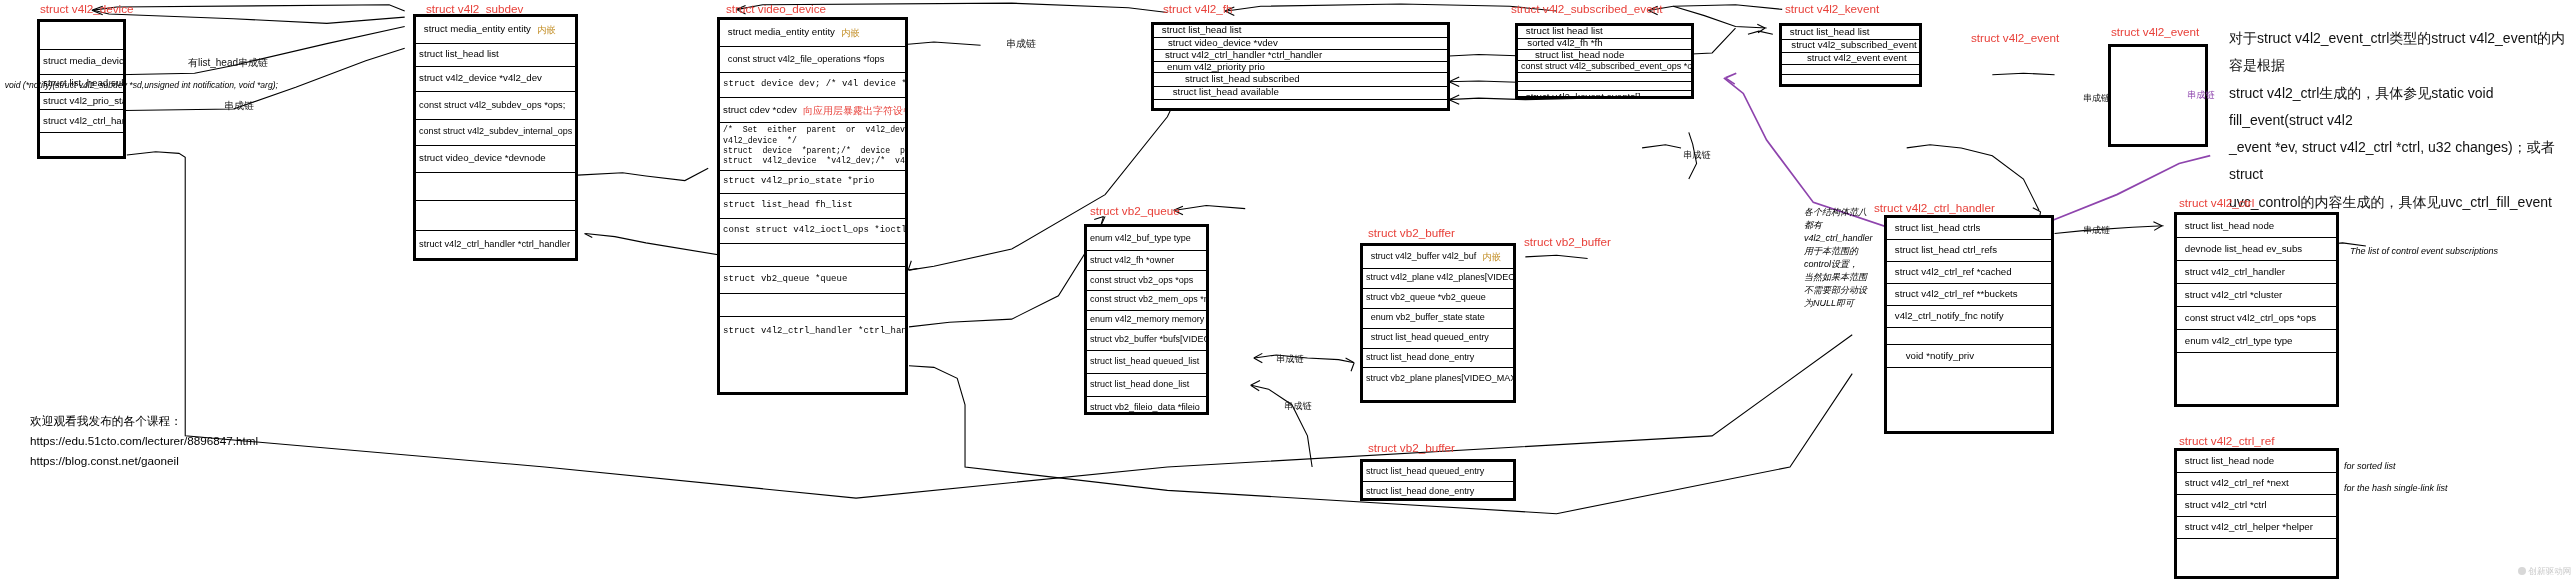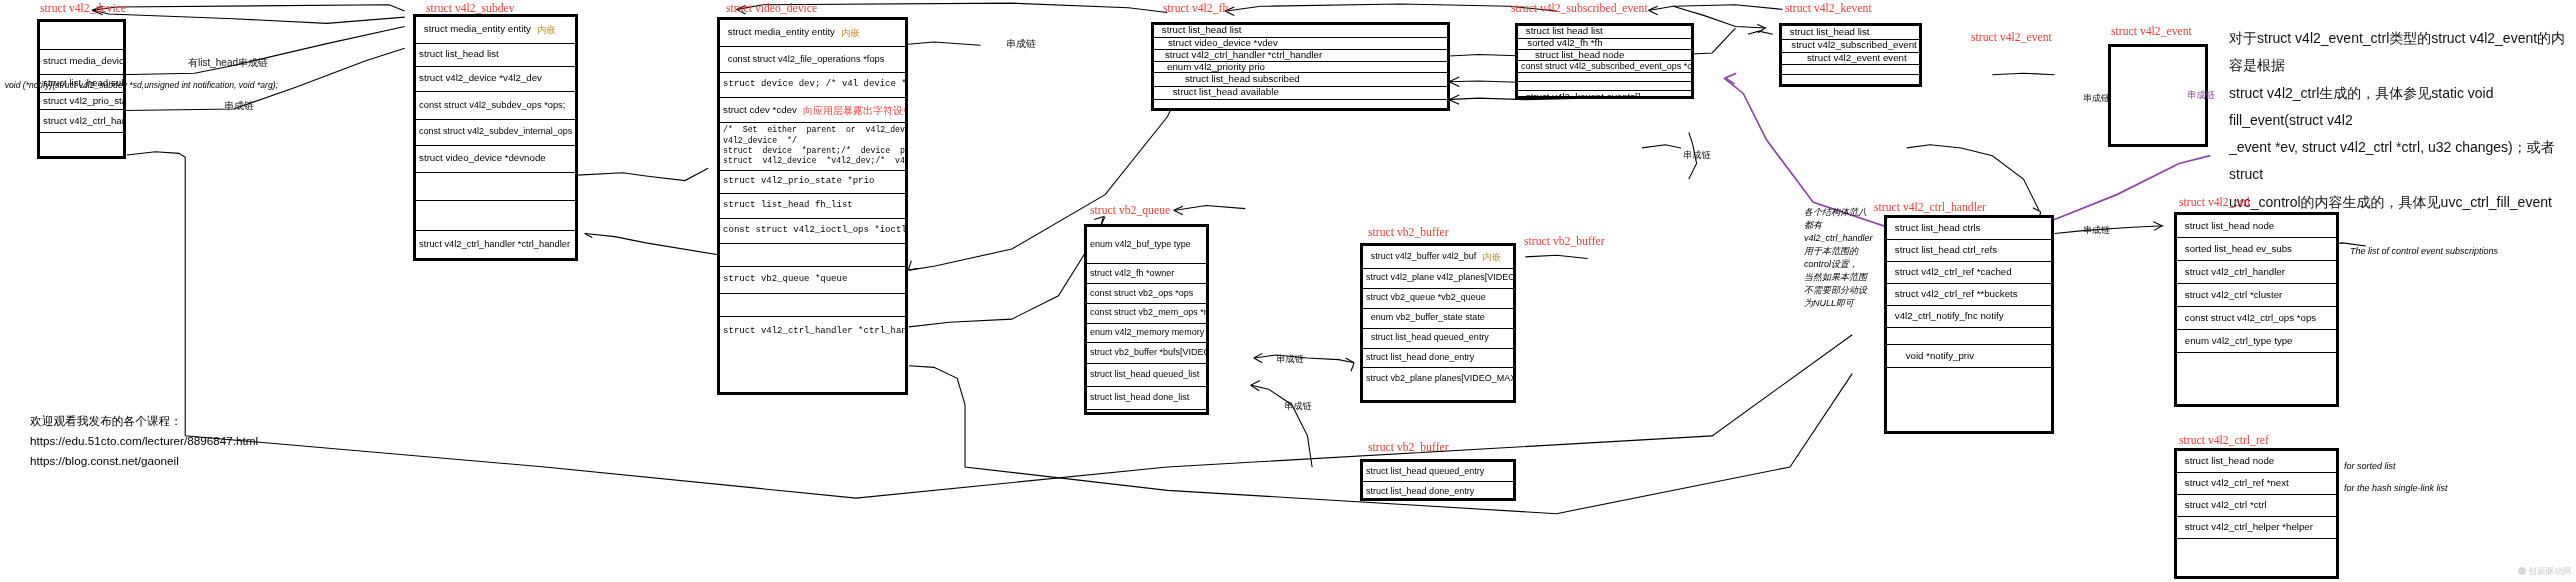--- a/index.html
+++ b/index.html
@@ -11,21 +11,21 @@
     position:relative;
   }
   #canvas{position:absolute;left:0;top:0;width:2576px;height:583px;}
   svg.wires{position:absolute;left:0;top:0;width:2576px;height:583px;pointer-events:none;}
 
   .title{
     position:absolute;
     color:#e8413a;
     font-size:11.7px;
     white-space:nowrap;
-    font-family:Liberation Serif, serif;
+    font-family:Liberation Sans, sans-serif;
   }
   .note{
     position:absolute;
     color:#111;
     font-size:10px;
     white-space:nowrap;
   }
   .note.purple{color:#8e44ad;font-size:9.3px;}
 
   .box{
@@ -277,21 +277,21 @@
   <div class="multiline" style="left:2213px;top:25px;width:350px;font-size:14px;line-height:1.95;margin-left:16px;">
     <span style="white-space:pre-line">对于struct v4l2_event_ctrl类型的struct v4l2_event的内容是根据
 struct v4l2_ctrl生成的，具体参见static void fill_event(struct v4l2
 _event *ev, struct v4l2_ctrl *ctrl, u32 changes)；或者struct
 uvc_control的内容生成的，具体见uvc_ctrl_fill_event（）。</span>
   </div>
   <div class="note purple" style="left:2187px;top:89px;">串成链</div>
 
   <div class="title" style="left:1090px;top:204px;">struct vb2_queue</div>
   <div class="box" style="left:1084px;top:224px;width:125px;height:191px;">
-    <div class="row" style="height:37px;font-size:9px">enum v4l2_buf_type type</div>
+    <div class="row" style="height:24px;font-size:9px">enum v4l2_buf_type type</div>
     <div class="row" style="height:20px;font-size:9px">struct v4l2_fh     *owner</div>
     <div class="row" style="height:20px;font-size:9px">const struct vb2_ops      *ops</div>
     <div class="row" style="height:19.5px;font-size:9px">const struct vb2_mem_ops *mem_ops</div>
     <div class="row" style="height:19.5px;font-size:9px">enum v4l2_memory memory</div>
     <div class="row" style="height:21px;font-size:9px">struct vb2_buffer *bufs[VIDEO_MAX_FRAME]</div>
     <div class="row" style="height:22.6px;font-size:9px">struct list_head            queued_list</div>
     <div class="row" style="height:23px;font-size:9px">struct list_head             done_list</div>
     <div class="row" style="height:22px;font-size:9px">struct vb2_fileio_data     *fileio</div>
   </div>
 
@@ -340,21 +340,21 @@
     <div class="row indent" style="height:23px;padding-left:18.7px">void *notify_priv</div>
     <div class="row" style="height:62px"></div>
   </div>
 
   <div class="note" style="left:2083px;top:92px;font-size:9px;">串成链</div>
   <div class="note" style="left:2083px;top:224px;font-size:9px;">串成链</div>
 
   <div class="title" style="left:2179px;top:196px;">struct v4l2_ctrl</div>
   <div class="box" style="left:2174px;top:212px;width:165px;height:195px;">
     <div class="row indent" style="height:23px">struct list_head node</div>
-    <div class="row indent" style="height:23px">sorted list_head ev_subs</div>
+    <div class="row indent" style="height:23px">devnode list_head ev_subs</div>
     <div class="row indent" style="height:23px">struct v4l2_ctrl_handler</div>
     <div class="row indent" style="height:23px">struct v4l2_ctrl *cluster</div>
     <div class="row indent" style="height:23px">const struct v4l2_ctrl_ops *ops</div>
     <div class="row indent" style="height:23px">enum v4l2_ctrl_type type</div>
     <div class="row" style="height:48px"></div>
   </div>
 
   <div class="freetext" style="left:2350px;top:246px;font-size:9px;">The list of control event subscriptions</div>
 
   <div class="title" style="left:2179px;top:434px;">struct v4l2_ctrl_ref</div>

